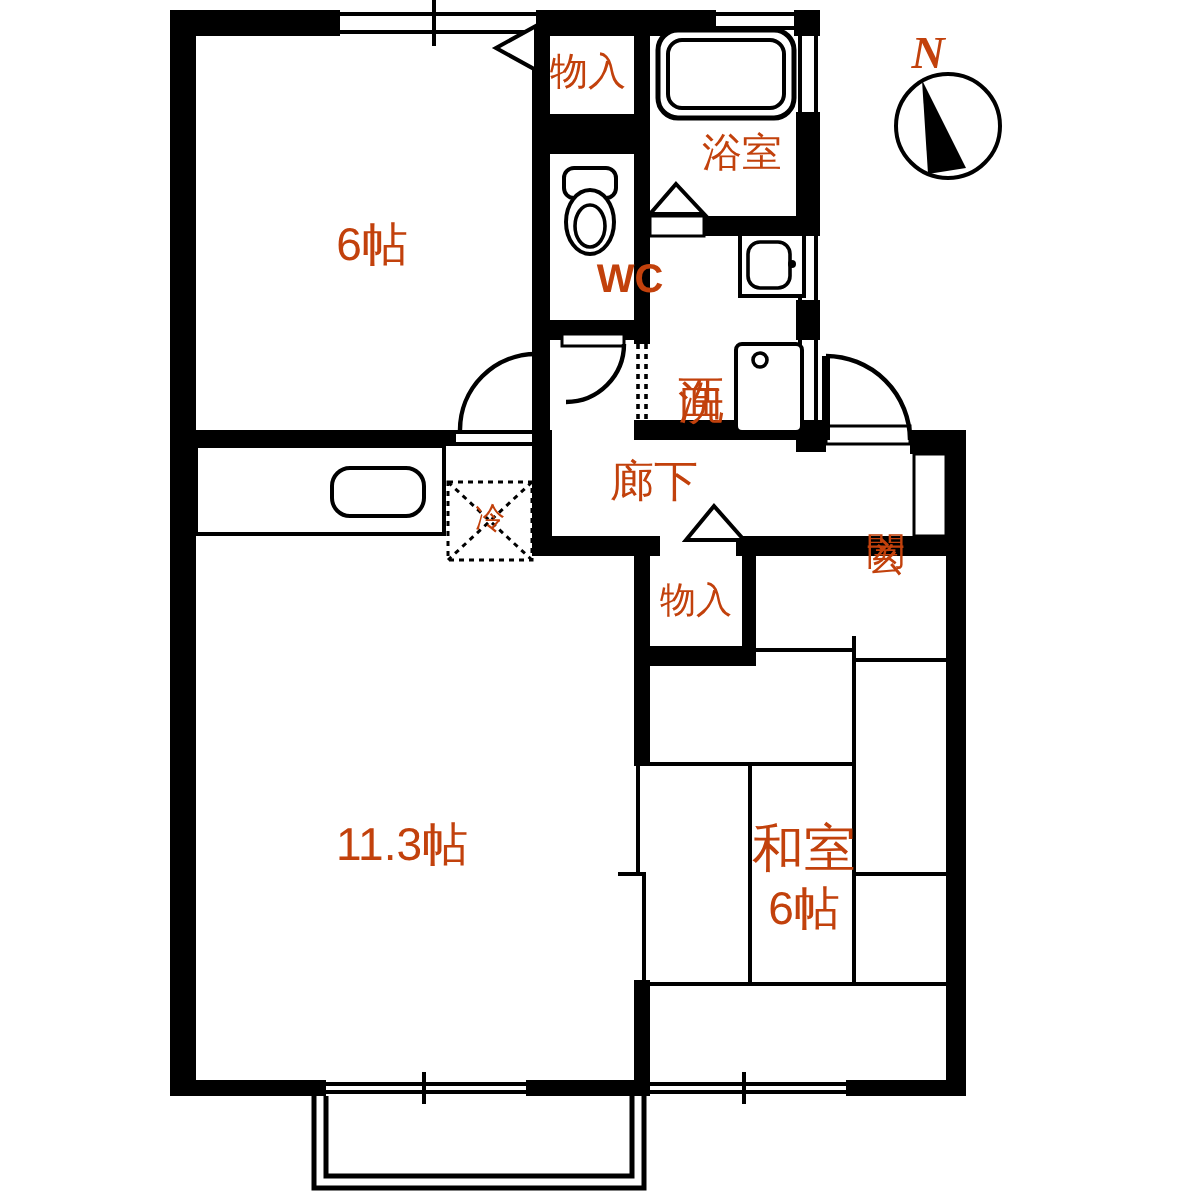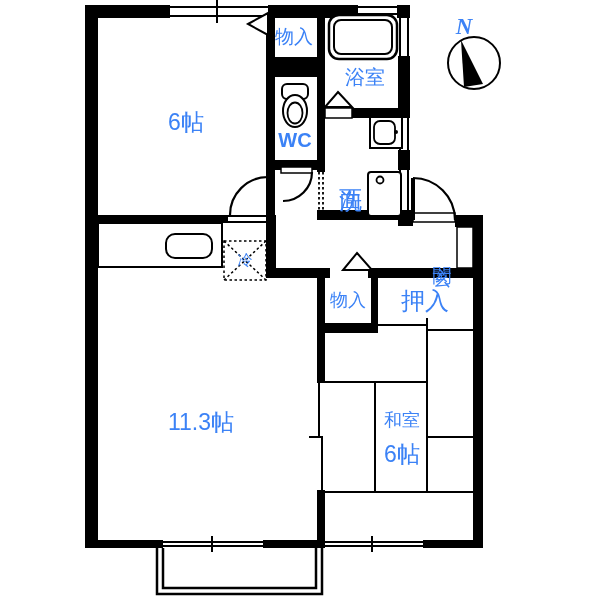--- a/index.html
+++ b/index.html
@@ -1,23 +1,23 @@
 <!DOCTYPE html>
 <html><head>
 <meta charset="utf-8">
 <style>
   html,body{margin:0;padding:0;background:#fff;}
   #canvas{position:relative;width:600px;height:600px;background:#fff;overflow:hidden;
           font-family:"Liberation Serif",serif;color:#000;}
   #plan-svg{position:absolute;left:0;top:0;}
   .lbl{position:absolute;text-align:center;white-space:nowrap;line-height:1.1;
-       font-family:"Liberation Serif",serif;color:#3b82f6;z-index:5;}
+       font-family:"Liberation Serif",serif;color:#c2410c;z-index:5;}
   .vert{writing-mode:vertical-rl;text-orientation:upright;white-space:normal;line-height:1;}
   .goth{font-family:"Liberation Sans",sans-serif;font-weight:400;}
-  .wcf{font-family:"Liberation Sans",sans-serif;font-weight:700;}
+  .wcf{font-family:"Liberation Sans",sans-serif;font-weight:700;padding-left:20px;}
   .north{font-style:italic;font-weight:700;}
 </style>
 </head>
 <body>
 
 <div id="canvas">
 
 <svg id="plan-svg" width="600" height="600" viewBox="0 0 600 600">
 
   <g fill="#000" stroke="none">
@@ -180,34 +180,34 @@
   <g>
     <circle cx="474" cy="63" r="26" fill="#fff" stroke="#000" stroke-width="2"></circle>
     <polygon points="461,40 483,84 464,87" fill="#000"></polygon>
   </g>
 </svg>
 
   <div class="lbl goth" style="left:146px;top:110px;width:80px;font-size:23px;">6帖</div>
 
   <div class="lbl" style="left:268px;top:27px;width:52px;font-size:19px;">物入</div>
 
-  <div class="lbl" style="left:339px;top:66px;width:52px;font-size:20px;">浴室</div>
+  <div class="lbl" style="left:339px;top:66px;width:52px;font-size:20px;text-align:right;">浴室</div>
 
   <div class="lbl wcf" style="left:275px;top:129px;width:40px;font-size:20px;">WC</div>
 
   <div class="lbl vert" style="left:334px;top:141px;width:28px;height:60px;font-size:23px;">洗面</div>
 
+  <div class="lbl" style="left:296px;top:229px;width:62px;font-size:22px;">廊下</div>
 
   <div class="lbl vert" style="left:428px;top:227px;width:24px;height:50px;font-size:19px;">玄関</div>
 
   <div class="lbl" style="left:325px;top:291px;width:46px;font-size:18px;">物入</div>
 
-  <div class="lbl" style="left:394px;top:288px;width:62px;font-size:24px;">押入</div>
 
   <div class="lbl" style="left:236px;top:252px;width:18px;font-size:15px;">冷</div>
 
   <div class="lbl goth" style="left:151px;top:410px;width:100px;font-size:23px;">11.3帖</div>
 
-  <div class="lbl" style="left:372px;top:411px;width:60px;font-size:18px;">和室</div>
+  <div class="lbl" style="left:372px;top:411px;width:60px;font-size:26px;">和室</div>
   <div class="lbl goth" style="left:372px;top:442px;width:60px;font-size:23px;">6帖</div>
 
   <div class="lbl north" style="left:452px;top:14px;width:24px;font-size:23px;">N</div>
 </div>
 
 </body></html>

